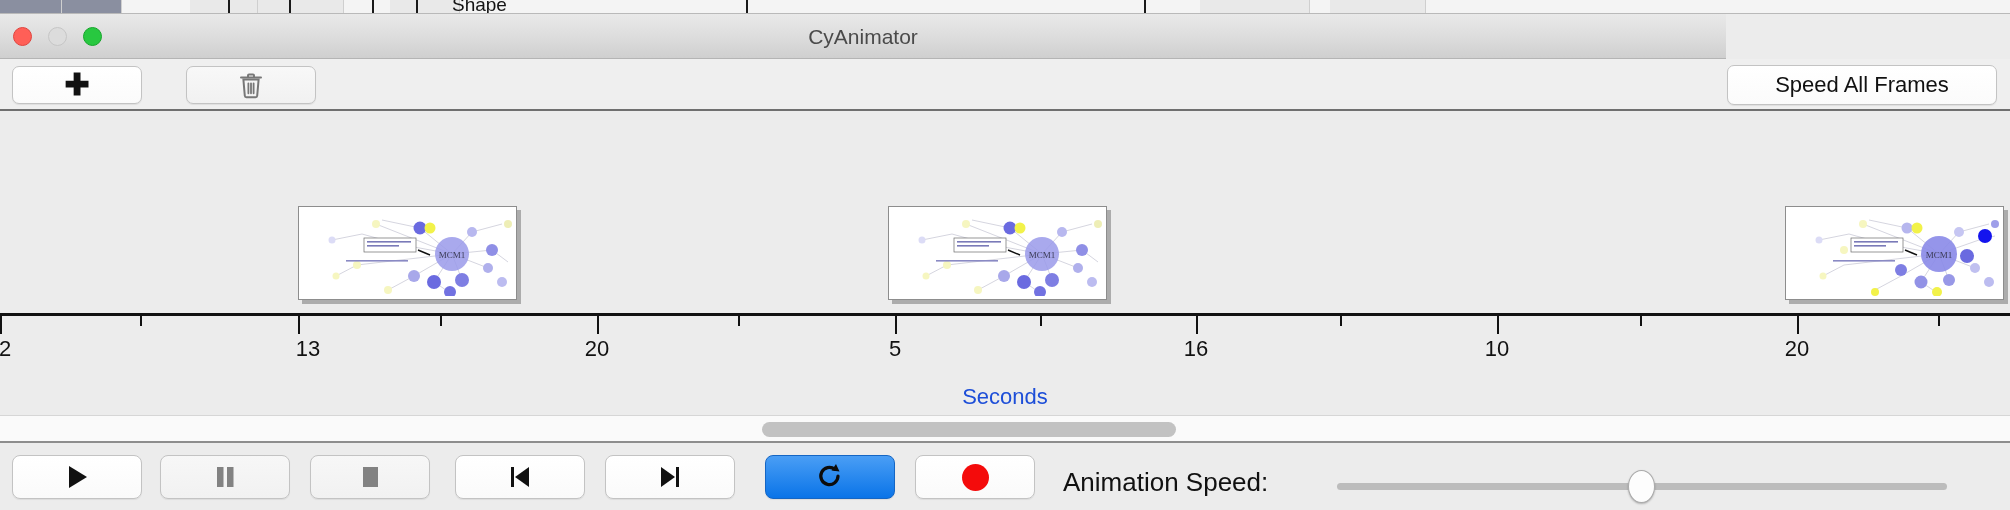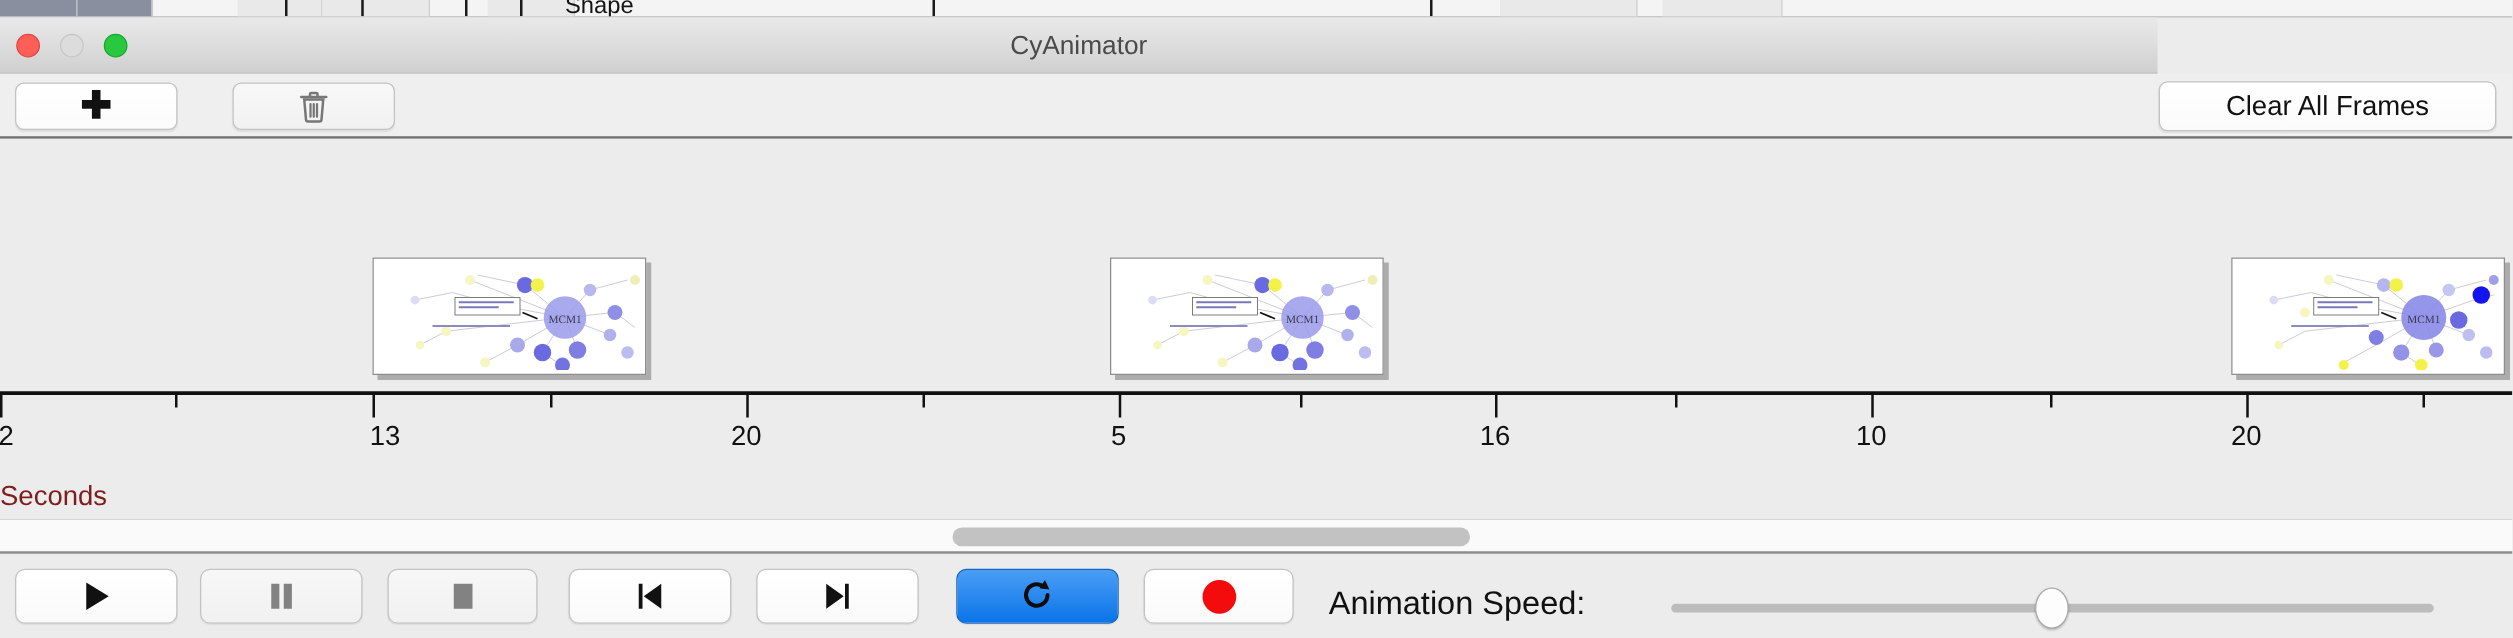--- a/index.html
+++ b/index.html
@@ -96,21 +96,21 @@
   }
   .tick { position: absolute; top: 205px; width: 2px; background: #111; }
   .tick.major { height: 18px; }
   .tick.minor { height: 10px; }
   .tick-label {
     position: absolute; top: 225px; font-size: 22px; color: #111;
     transform: translateX(-50%); white-space: nowrap;
   }
   .axis-title {
     position: absolute; top: 273px; left: 0; right: 0;
-    font-size: 22px; color: #7f1d1d;
+    text-align: center; font-size: 22px; color: #1d4ed8;
   }
 
   
   .hscroll {
     position: absolute; left: 0; top: 415px; width: 2010px; height: 28px;
     background: #fafafa;
     border-top: 1px solid #d6d6d6;
     border-bottom: 2px solid #8d8d8d;
   }
   .hscroll-thumb {
@@ -186,21 +186,21 @@
     </div>
     <div class="btn flat" id="delete-frame-btn">
       <svg width="24" height="27" viewBox="0 0 24 27">
         <path d="M2 5.5h20" stroke="#777" stroke-width="2" fill="none" stroke-linecap="round"></path>
         <path d="M9 5.5V3.4a1 1 0 0 1 1-1h4a1 1 0 0 1 1 1v2.1" stroke="#777" stroke-width="2" fill="none"></path>
         <path d="M4.4 7.5h15.2l-1.4 16.2a1.6 1.6 0 0 1-1.6 1.5H7.4a1.6 1.6 0 0 1-1.6-1.5z" stroke="#777" stroke-width="2" fill="none"></path>
         <path d="M9.4 11.3v10M12 11.3v10M14.6 11.3v10" stroke="#777" stroke-width="1.8" stroke-linecap="round"></path>
       </svg>
     </div>
     <div class="btn" id="clear-frames-btn">
-      <span>Clear All Frames</span>
+      <span>Speed All Frames</span>
     </div>
   </div>
 
   <div class="timeline">
 
     <div class="frames-layer">
 
       <div class="frame" style="left:298px; top:95px">
         <div class="frame-inner">
           <svg width="213" height="88" viewBox="0 0 213 88">

